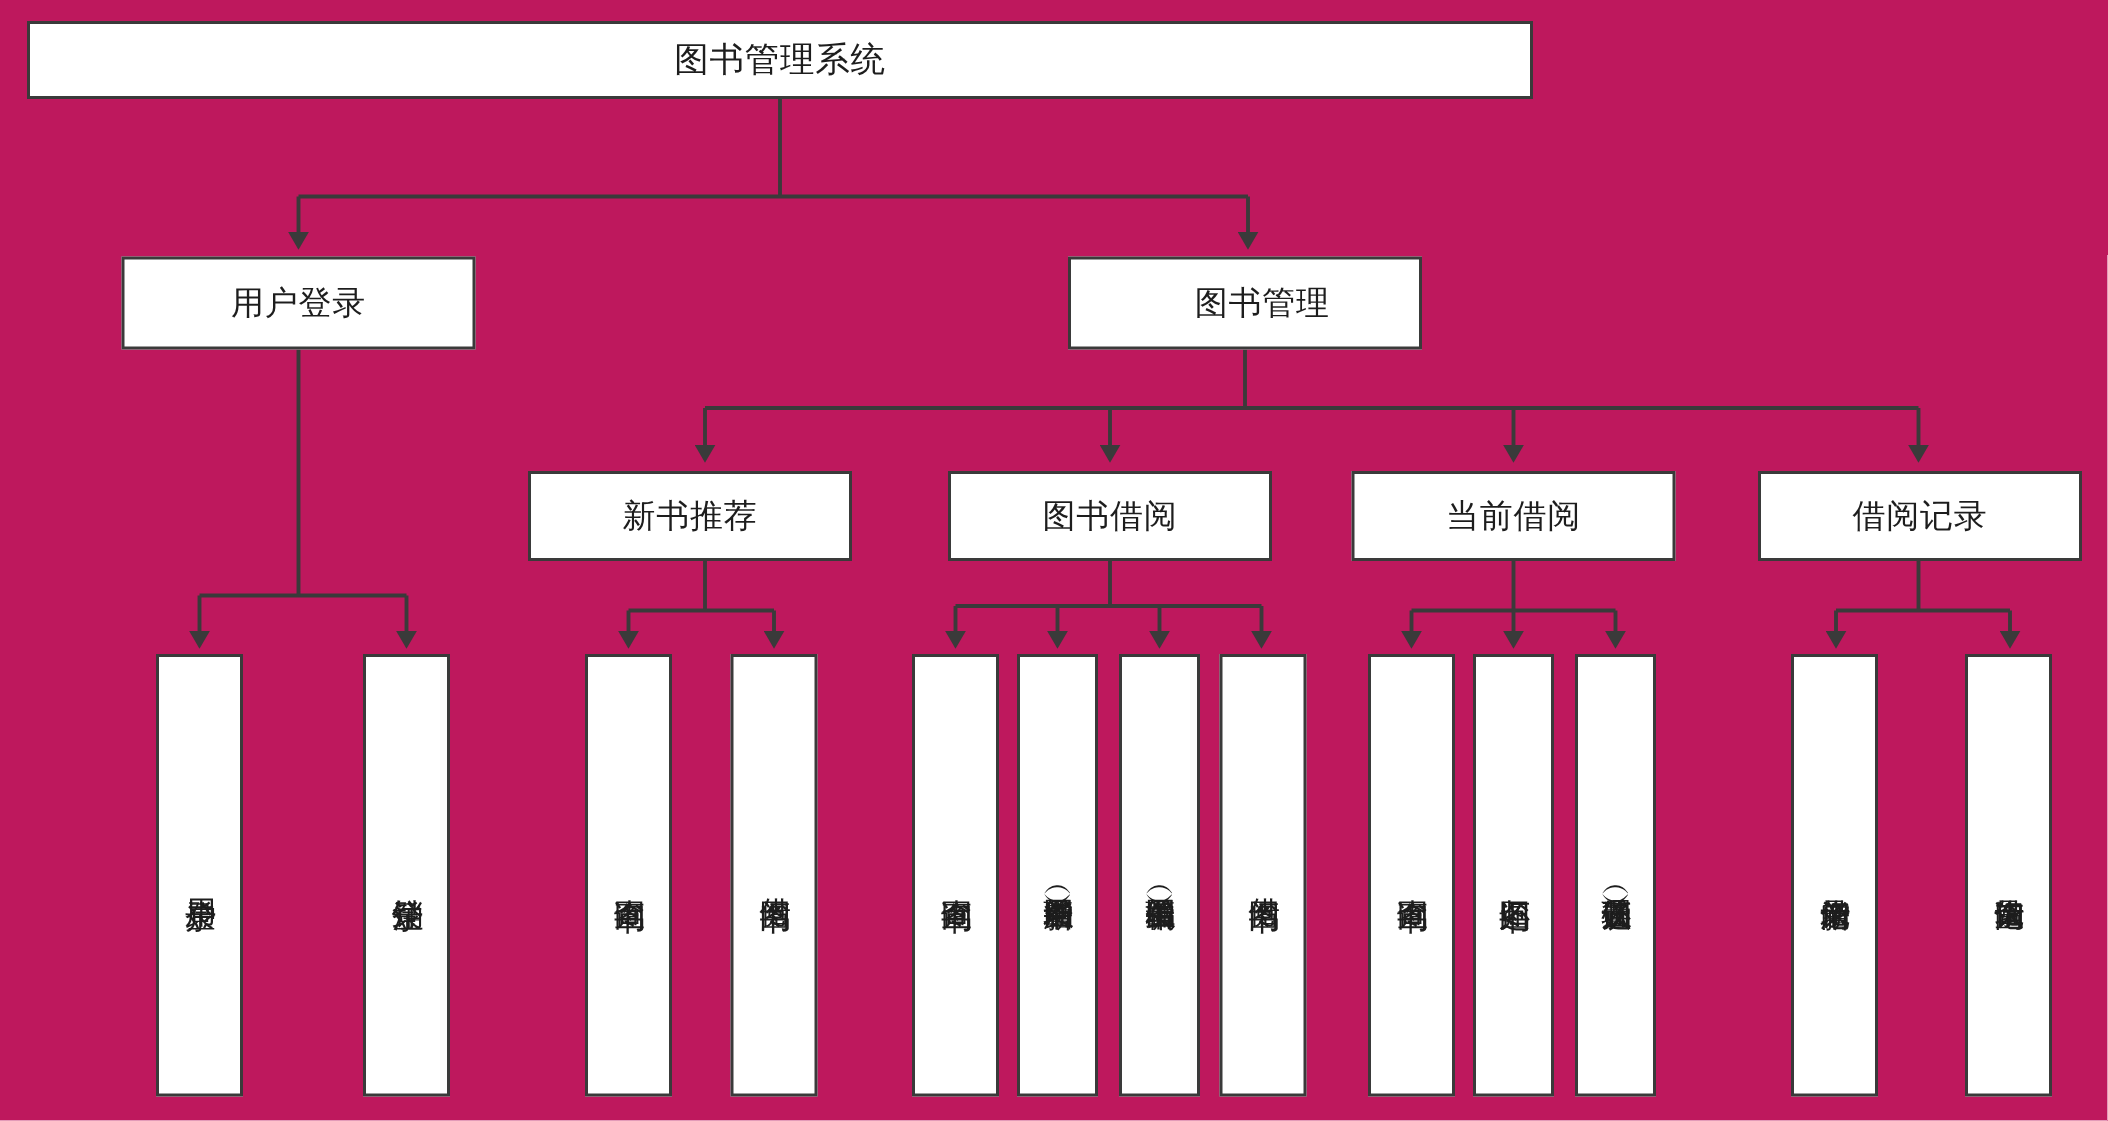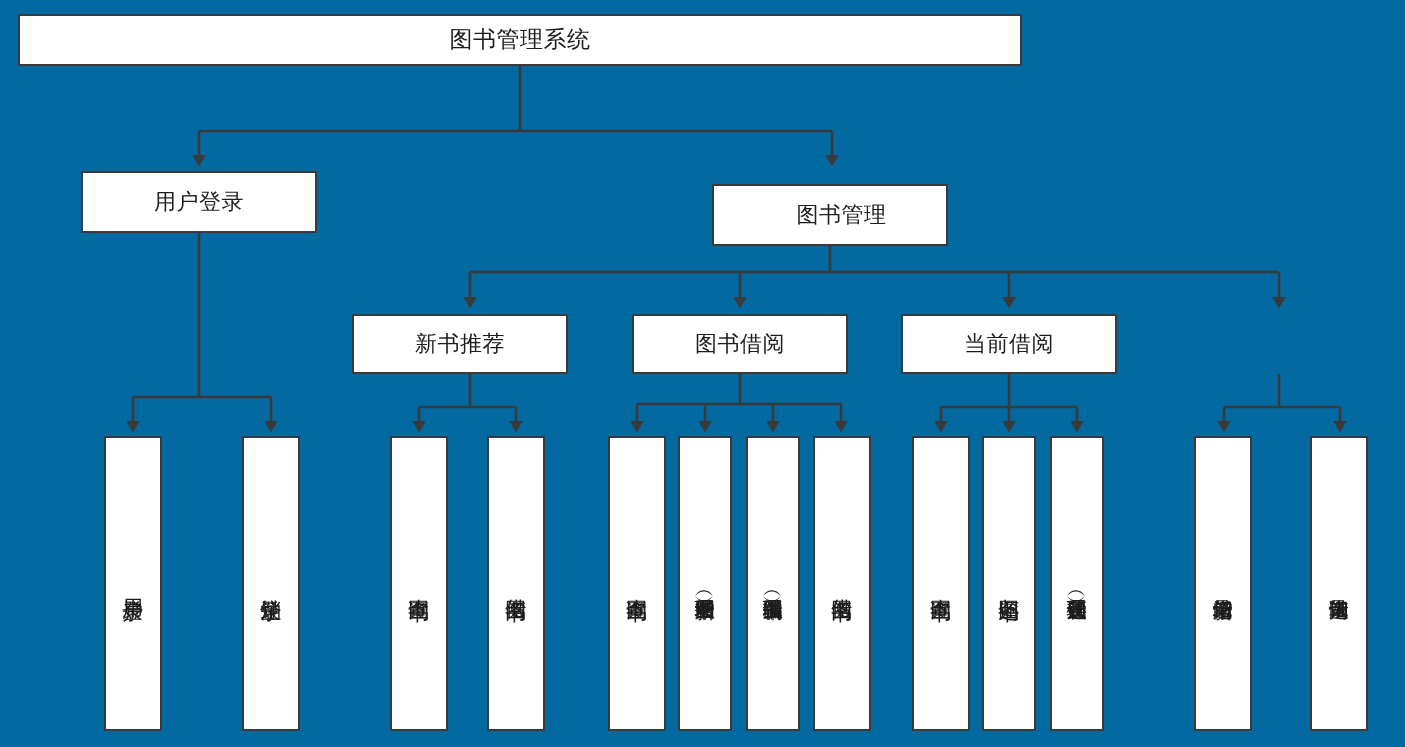--- a/index.html
+++ b/index.html
@@ -8,21 +8,21 @@
     padding: 0;
     background: #ffffff;
   }
   body {
     font-family: "Liberation Sans", "DejaVu Sans", sans-serif;
   }
   #canvas {
     position: relative;
     width: 1405px;
     height: 747px;
-    background: #0369a1;
+    background: #be185d;
     overflow: hidden;
   }
   #wires {
     position: absolute;
     left: 0;
     top: 0;
     width: 1405px;
     height: 747px;
     pointer-events: none;
   }
@@ -132,33 +132,36 @@
     </g>
   </svg>
 
   <div class="node h-node root" style="left:18px; top:14px; width:1004px; height:52px;">
     <span class="lbl">图书管理系统</span>
   </div>
 
   <div class="node h-node" style="left:81px; top:171px; width:236px; height:62px;">
     <span class="lbl">用户登录</span>
   </div>
-  <div class="node h-node" style="left:712px; top:184px; width:236px; height:62px;padding-left:23px;">
+  <div class="node h-node" style="left:712px; top:171px; width:236px; height:62px;padding-left:23px;">
     <span class="lbl">图书管理</span>
   </div>
 
   <div class="node h-node" style="left:352px; top:314px; width:216px; height:60px;">
     <span class="lbl">新书推荐</span>
   </div>
   <div class="node h-node" style="left:632px; top:314px; width:216px; height:60px;">
     <span class="lbl">图书借阅</span>
   </div>
   <div class="node h-node" style="left:901px; top:314px; width:216px; height:60px;">
     <span class="lbl">当前借阅</span>
   </div>
+  <div class="node h-node" style="left:1172px; top:314px; width:216px; height:60px;">
+    <span class="lbl">借阅记录</span>
+  </div>
 
   <div class="node v-node" style="left:104px; top:436px; width:58px; height:295px;">
     <span class="lbl">用户登录</span>
   </div>
   <div class="node v-node" style="left:242px; top:436px; width:58px; height:295px;">
     <span class="lbl">注销登录</span>
   </div>
 
   <div class="node v-node" style="left:390px; top:436px; width:58px; height:295px;">
     <span class="lbl">查询图书</span>

